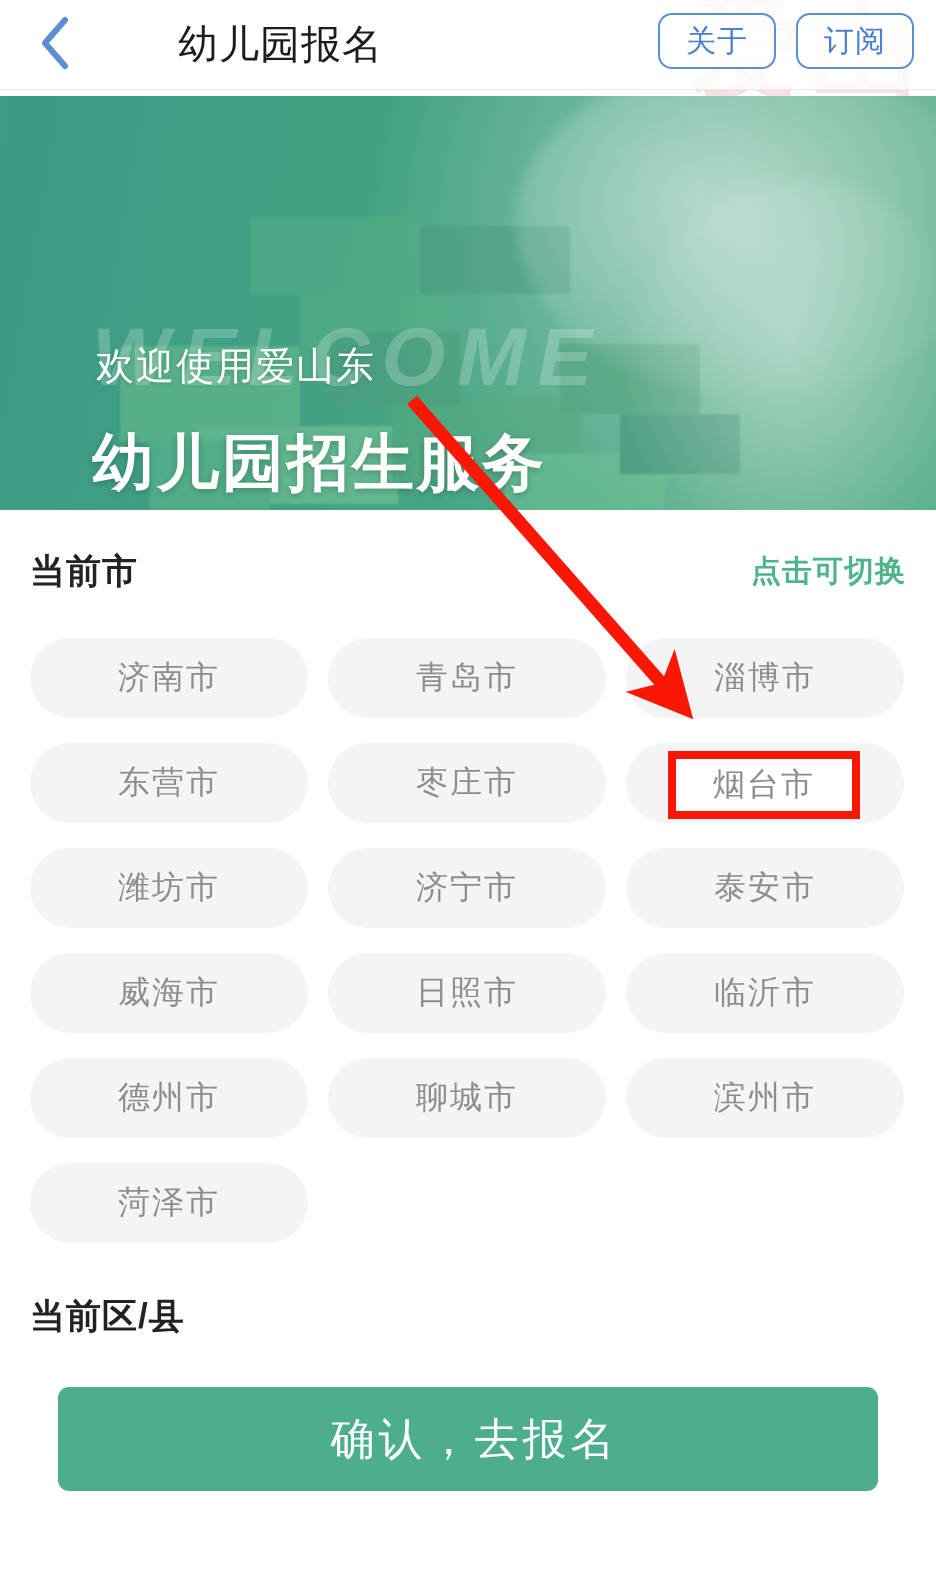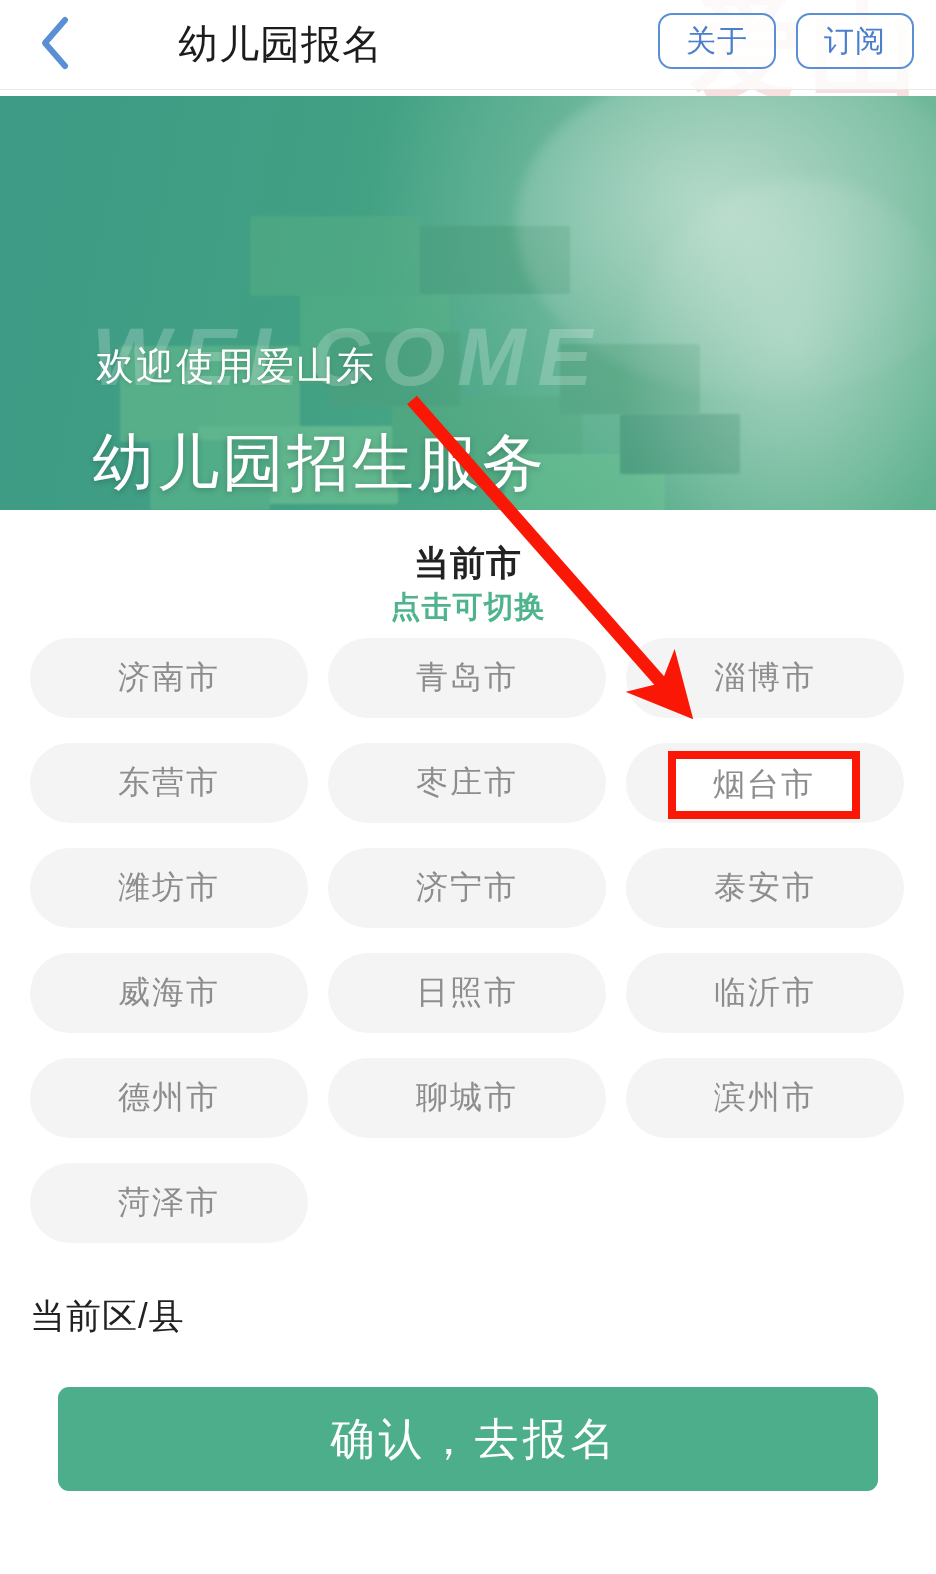--- a/index.html
+++ b/index.html
@@ -114,21 +114,21 @@
     font-weight: 500;
     color: #ffffff;
     letter-spacing: 2px;
     line-height: 52px;
     text-shadow: 0 1px 4px rgba(0,0,0,0.16);
   }
   .banner-main {
     position: absolute;
     left: 92px; top: 326px;
     font-size: 62px;
-    font-weight: 400;
+    font-weight: 700;
     color: #ffffff;
     letter-spacing: 3px;
     line-height: 82px;
     text-shadow: 0 2px 6px rgba(0,0,0,0.22);
   }
   .hand {
     position:absolute;
     right:-40px; top:-30px;
     width: 460px; height: 330px;
     border-radius: 52% 46% 50% 58%;
@@ -191,21 +191,21 @@
     align-items: center;
     justify-content: center;
     box-sizing: border-box;
   }
 
   
   .district-title {
     position: absolute;
     left: 30px; top: 1293px;
     font-size: 35px;
-    font-weight: 400;
+    font-weight: 700;
     color: #222222;
     letter-spacing: 1px;
   }
   .confirm-btn {
     position: absolute;
     left: 58px; top: 1387px;
     width: 820px; height: 104px;
     border-radius: 11px;
     background: #4cae8b;
     color: #ffffff;
@@ -277,21 +277,21 @@
       <div class="blk" style="left:250px;  top:120px; width:170px; height:80px;  background:#58ae85;"></div>
       <div class="blk" style="left:420px;  top:130px; width:150px; height:68px;  background:#4a9c7c;"></div>
     </div>
     <div class="hand"></div>
     <div class="sleeve"></div>
     <div class="banner-welcome">WELCOME</div>
     <div class="banner-sub">欢迎使用爱山东</div>
     <div class="banner-main">幼儿园招生服务</div>
   </div>
 
-  <div class="sec-row" style="top:540px; height:62px;flex-direction:column;">
+  <div class="sec-row" style="top:540px; height:62px;">
     <div class="sec-title">当前市</div>
     <div class="sec-link">点击可切换</div>
   </div>
 
   <div class="city-grid">
     <div class="city-pill">济南市</div>
     <div class="city-pill">青岛市</div>
     <div class="city-pill">淄博市</div>
     <div class="city-pill">东营市</div>
     <div class="city-pill">枣庄市</div>

